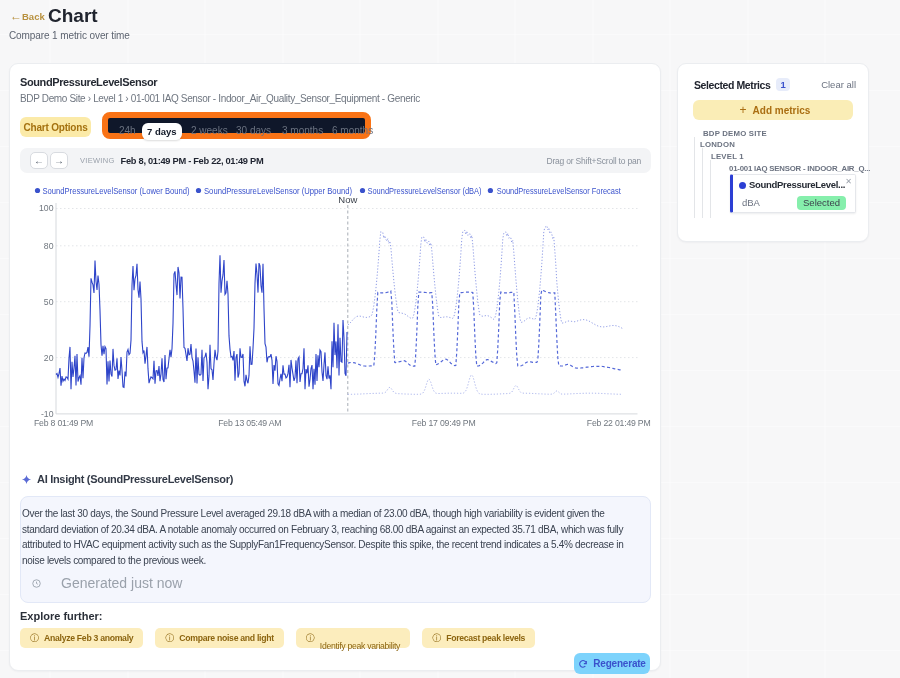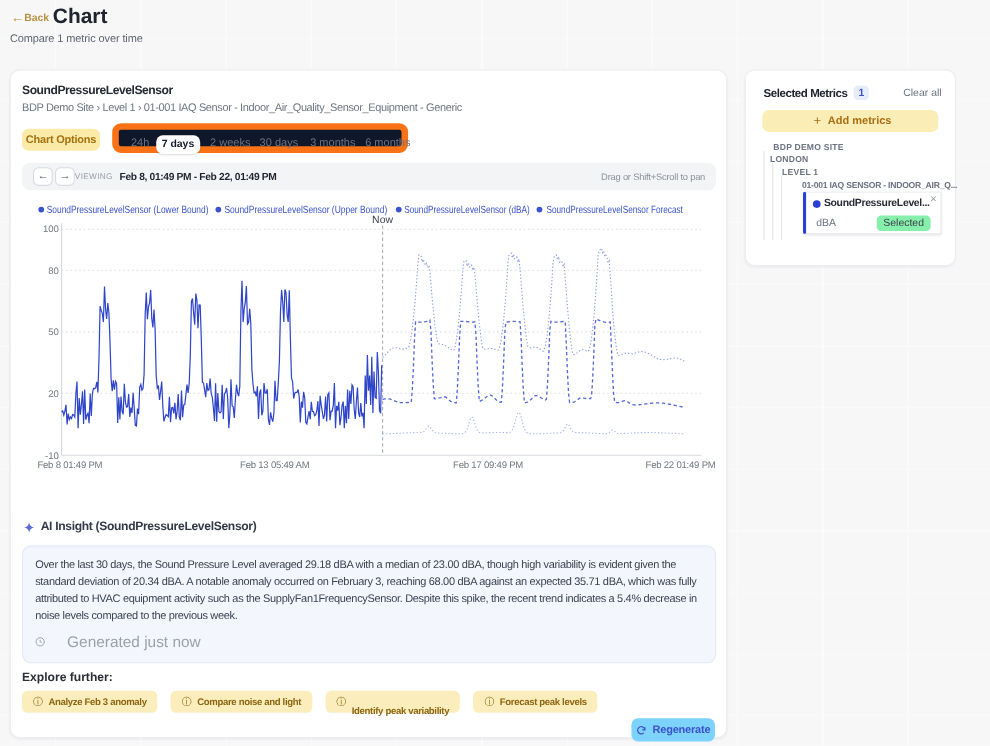--- a/index.html
+++ b/index.html
@@ -35,21 +35,21 @@
   <span class="abs" style="left:34px; top:4.5px; background:#fff; border-radius:6px; box-shadow:0 1px 2px rgba(0,0,0,.14); padding:3px 5px; color:#111827; font-weight:bold; font-size:9.5px;">7 days</span>
   <span class="abs" style="left:83px; top:7px; font-size:10px;">2 weeks</span>
   <span class="abs" style="left:128px; top:7px; font-size:10px;">30 days</span>
   <span class="abs" style="left:174px; top:7px; font-size:10px;">3 months</span>
   <span class="abs" style="left:224px; top:7px; font-size:10px;">6 months</span>
 </div>
 
 <div class="abs" style="left:20px; top:148px; width:631px; height:25px; background:#f3f4f6; border-radius:7px; display:flex; align-items:center; padding:0 10px;">
   <span style="width:18px; height:17px; background:#fff; border:1px solid #d8dbe0; border-radius:5px; display:flex; align-items:center; justify-content:center; font-size:10px; color:#4b5563;">←</span>
   <span style="width:18px; height:17px; background:#fff; border:1px solid #d8dbe0; border-radius:5px; display:flex; align-items:center; justify-content:center; font-size:10px; color:#4b5563; margin-left:2px;">→</span>
-  <span style="font-size:7.5px; color:#9aa1ab; margin-left:0; letter-spacing:.3px;">VIEWING</span>
+  <span style="font-size:7.5px; color:#9aa1ab; margin-left:12px; letter-spacing:.3px;">VIEWING</span>
   <span style="font-size:9.3px; font-weight:bold; letter-spacing:-.3px; color:#1f2430; margin-left:6px;">Feb 8, 01:49 PM - Feb 22, 01:49 PM</span>
   <span style="font-size:8.5px; letter-spacing:-.2px; color:#8a919c; margin-left:auto;">Drag or Shift+Scroll to pan</span>
 </div>
 
 <svg class="abs" style="left:20px; top:183px; overflow:visible;" width="632" height="247" viewBox="0 0 632 247">
 
   <g font-size="9.5" fill="#3a52cc">
     <circle cx="17.5" cy="7.5" r="2.6"></circle>
       <text x="22.5" y="11" textLength="147" lengthAdjust="spacingAndGlyphs">SoundPressureLevelSensor (Lower Bound)</text>
     <circle cx="178.5" cy="7.5" r="2.6"></circle>
@@ -93,21 +93,21 @@
   <path d="M327.8 180.2 L328.8 179.9 L329.8 179.6 L330.8 179.5 L331.8 179.5 L332.8 179.5 L333.8 179.7 L334.8 179.9 L335.8 180.2 L336.8 180.6 L337.8 181.0 L338.8 181.4 L339.8 181.8 L340.8 182.1 L341.8 182.4 L342.8 182.7 L343.8 182.9 L344.8 183.0 L345.8 183.1 L346.8 183.1 L347.8 183.1 L348.8 183.0 L349.8 183.0 L350.8 182.9 L351.8 182.8 L352.8 182.8 L353.8 182.8 L354.8 171.8 L355.8 151.5 L356.8 126.4 L357.8 109.4 L358.8 109.6 L359.8 109.7 L360.8 109.8 L361.8 109.9 L362.8 109.9 L363.8 109.9 L364.8 109.8 L365.8 109.6 L366.8 109.4 L367.8 109.1 L368.8 108.7 L369.8 108.3 L370.8 107.9 L371.8 118.9 L372.8 144.6 L373.8 165.7 L374.8 179.4 L375.8 179.6 L376.8 179.4 L377.8 179.2 L378.8 178.9 L379.8 178.7 L380.8 178.4 L381.8 178.0 L382.8 177.8 L383.8 177.7 L384.8 177.9 L385.8 178.5 L386.8 179.3 L387.8 180.2 L388.8 181.1 L389.8 181.9 L390.8 182.5 L391.8 182.9 L392.8 183.1 L393.8 183.2 L394.8 183.2 L395.8 170.4 L396.8 149.4 L397.8 123.6 L398.8 109.2 L399.8 109.2 L400.8 109.2 L401.8 109.2 L402.8 109.2 L403.8 109.3 L404.8 109.4 L405.8 109.5 L406.8 109.7 L407.8 109.7 L408.8 109.8 L409.8 109.8 L410.8 109.7 L411.8 109.6 L412.8 123.7 L413.8 149.1 L414.8 169.6 L415.8 182.0 L416.8 181.5 L417.8 181.0 L418.8 180.4 L419.8 179.8 L420.8 179.0 L421.8 178.2 L422.8 177.4 L423.8 176.7 L424.8 176.3 L425.8 176.2 L426.8 176.5 L427.8 177.3 L428.8 178.2 L429.8 179.2 L430.8 180.2 L431.8 181.0 L432.8 181.7 L433.8 182.2 L434.8 182.7 L435.8 182.5 L436.8 168.6 L437.8 147.3 L438.8 121.3 L439.8 109.8 L440.8 109.7 L441.8 109.6 L442.8 109.5 L443.8 109.4 L444.8 109.3 L445.8 109.2 L446.8 109.2 L447.8 109.2 L448.8 109.2 L449.8 109.2 L450.8 109.3 L451.8 109.4 L452.8 109.5 L453.8 126.6 L454.8 152.0 L455.8 172.3 L456.8 183.2 L457.8 183.0 L458.8 182.8 L459.8 182.4 L460.8 181.8 L461.8 181.0 L462.8 180.1 L463.8 179.0 L464.8 178.0 L465.8 177.2 L466.8 176.7 L467.8 176.6 L468.8 176.9 L469.8 177.4 L470.8 178.0 L471.8 178.6 L472.8 179.1 L473.8 179.7 L474.8 180.1 L475.8 180.6 L476.8 179.7 L477.8 165.1 L478.8 143.5 L479.8 117.4 L480.8 109.1 L481.8 109.4 L482.8 109.6 L483.8 109.8 L484.8 109.9 L485.8 109.9 L486.8 109.9 L487.8 109.8 L488.8 109.7 L489.8 109.6 L490.8 109.4 L491.8 109.3 L492.8 109.2 L493.8 109.2 L494.8 128.9 L495.8 153.8 L496.8 173.5 L497.8 182.9 L498.8 182.9 L499.8 182.9 L500.8 182.8 L501.8 182.5 L502.8 182.0 L503.8 181.4 L504.8 180.6 L505.8 179.8 L506.8 179.2 L507.8 178.7 L508.8 178.6 L509.8 178.7 L510.8 178.9 L511.8 179.1 L512.8 179.3 L513.8 179.4 L514.8 179.4 L515.8 179.4 L516.8 179.4 L517.8 177.1 L518.8 161.2 L519.8 139.0 L520.8 112.4 L521.8 106.9 L522.8 107.4 L523.8 107.8 L524.8 108.2 L525.8 108.7 L526.8 109.1 L527.8 109.4 L528.8 109.7 L529.8 109.9 L530.8 110.0 L531.8 110.0 L532.8 110.0 L533.8 109.9 L534.8 109.8 L535.8 132.1 L536.8 155.5 L537.8 174.8 L538.8 182.7 L539.8 182.8 L540.8 183.0 L541.8 183.0 L542.8 182.9 L543.8 182.7 L544.8 182.3 L545.8 181.9 L546.8 181.5 L547.8 181.3 L548.8 181.4 L549.8 181.8 L550.8 182.4 L551.8 183.1 L552.8 183.8 L553.8 184.4 L554.8 184.8 L555.8 185.0 L556.8 185.1 L557.8 185.2 L558.8 185.1 L559.8 185.1 L560.8 185.0 L561.8 184.9 L562.8 184.8 L563.8 184.7 L564.8 184.5 L565.8 184.4 L566.8 184.2 L567.8 184.1 L568.8 184.0 L569.8 183.8 L570.8 183.7 L571.8 183.6 L572.8 183.5 L573.8 183.4 L574.8 183.4 L575.8 183.3 L576.8 183.3 L577.8 183.3 L578.8 183.3 L579.8 183.3 L580.8 183.4 L581.8 183.4 L582.8 183.5 L583.8 183.7 L584.8 183.8 L585.8 184.0 L586.8 184.1 L587.8 184.3 L588.8 184.5 L589.8 184.7 L590.8 185.0 L591.8 185.2 L592.8 185.4 L593.8 185.6 L594.8 185.8 L595.8 186.1 L596.8 186.3 L597.8 186.4 L598.8 186.6 L599.8 186.8 L600.8 186.9 L601.8 187.1 L602.8 187.2" fill="none" stroke="#5468d8" stroke-width="1.2" stroke-dasharray="3,2.4"></path>
   <path d="M36.0 191.5 L37.0 190.6 L38.0 194.4 L39.0 190.7 L40.0 185.0 L41.0 202.8 L42.0 193.0 L43.0 198.3 L44.0 196.1 L45.0 197.5 L46.0 193.9 L47.0 194.3 L48.0 196.2 L49.0 175.0 L50.0 163.9 L51.0 206.3 L52.0 178.8 L53.0 193.9 L54.0 185.0 L55.0 172.7 L56.0 202.4 L57.0 171.1 L58.0 198.6 L59.0 194.5 L60.0 192.7 L61.0 201.7 L62.0 174.8 L63.0 195.1 L64.0 174.7 L65.0 170.0 L66.0 170.4 L67.0 169.4 L68.0 164.1 L69.0 173.8 L70.0 143.0 L71.0 95.3 L72.0 99.2 L73.0 101.9 L74.0 109.9 L75.0 77.5 L76.0 98.3 L77.0 107.0 L78.0 92.5 L79.0 101.2 L80.0 127.5 L81.0 161.6 L82.0 172.6 L83.0 162.8 L84.0 171.3 L85.0 163.6 L86.0 165.7 L87.0 201.6 L88.0 178.2 L89.0 198.4 L90.0 177.5 L91.0 190.9 L92.0 193.6 L93.0 165.9 L94.0 182.4 L95.0 187.2 L96.0 186.7 L97.0 175.2 L98.0 196.0 L99.0 187.6 L100.0 192.5 L101.0 174.1 L102.0 187.6 L103.0 203.8 L104.0 204.3 L105.0 188.5 L106.0 193.5 L107.0 169.1 L108.0 166.5 L109.0 171.7 L110.0 170.3 L111.0 157.1 L112.0 102.3 L113.0 83.0 L114.0 107.2 L115.0 95.9 L116.0 92.3 L117.0 80.7 L118.0 106.8 L119.0 114.6 L120.0 98.5 L121.0 116.0 L122.0 158.4 L123.0 169.7 L124.0 167.5 L125.0 180.6 L126.0 172.9 L127.0 163.9 L128.0 185.9 L129.0 200.1 L130.0 196.5 L131.0 193.9 L132.0 194.7 L133.0 195.9 L134.0 177.8 L135.0 200.8 L136.0 187.8 L137.0 187.4 L138.0 192.9 L139.0 183.1 L140.0 198.2 L141.0 191.3 L142.0 175.2 L143.0 196.3 L144.0 199.1 L145.0 172.1 L146.0 196.2 L147.0 185.2 L148.0 184.8 L149.0 175.8 L150.0 166.7 L151.0 174.1 L152.0 165.5 L153.0 140.4 L154.0 91.1 L155.0 88.4 L156.0 101.3 L157.0 112.1 L158.0 83.9 L159.0 89.7 L160.0 115.4 L161.0 94.2 L162.0 94.3 L163.0 125.6 L164.0 164.5 L165.0 165.2 L166.0 171.5 L167.0 178.0 L168.0 165.2 L169.0 171.9 L170.0 171.2 L171.0 161.1 L172.0 174.7 L173.0 178.0 L174.0 187.9 L175.0 199.7 L176.0 165.5 L177.0 200.4 L178.0 174.2 L179.0 191.2 L180.0 192.3 L181.0 191.3 L182.0 166.8 L183.0 198.0 L184.0 174.7 L185.0 173.8 L186.0 169.7 L187.0 179.2 L188.0 206.3 L189.0 192.9 L190.0 161.8 L191.0 185.7 L192.0 186.8 L193.0 197.0 L194.0 180.2 L195.0 166.7 L196.0 174.3 L197.0 177.1 L198.0 168.2 L199.0 100.4 L200.0 72.3 L201.0 109.8 L202.0 97.8 L203.0 91.7 L204.0 77.1 L205.0 111.5 L206.0 109.9 L207.0 97.7 L208.0 111.2 L209.0 152.9 L210.0 166.1 L211.0 174.1 L212.0 173.4 L213.0 177.4 L214.0 168.1 L215.0 197.8 L216.0 174.7 L217.0 171.1 L218.0 194.5 L219.0 190.5 L220.0 165.2 L221.0 174.2 L222.0 174.3 L223.0 170.9 L224.0 198.2 L225.0 203.3 L226.0 191.9 L227.0 197.3 L228.0 200.3 L229.0 192.4 L230.0 163.2 L231.0 181.4 L232.0 181.2 L233.0 165.2 L234.0 145.3 L235.0 100.1 L236.0 80.6 L237.0 91.5 L238.0 109.6 L239.0 80.1 L240.0 82.9 L241.0 102.8 L242.0 109.7 L243.0 80.8 L244.0 125.7 L245.0 160.6 L246.0 164.2 L247.0 179.3 L248.0 174.4 L249.0 173.6 L250.0 173.9 L251.0 171.1 L252.0 177.3 L253.0 201.0 L254.0 182.1 L255.0 187.6 L256.0 173.2 L257.0 178.4 L258.0 200.9 L259.0 202.4 L260.0 195.9 L261.0 190.8 L262.0 198.2 L263.0 182.2 L264.0 191.1 L265.0 191.1 L266.0 194.9 L267.0 193.9 L268.0 190.4 L269.0 181.7 L270.0 204.2 L271.0 176.9 L272.0 185.1 L273.0 191.3 L274.0 197.8 L275.0 194.3 L276.0 177.4 L277.0 200.2 L278.0 175.9 L279.0 174.1 L280.0 199.0 L281.0 190.8 L282.0 190.8 L283.0 185.5 L284.0 165.3 L285.0 206.3 L286.0 186.0 L287.0 190.3 L288.0 182.3 L289.0 203.6 L290.0 196.5 L291.0 185.6 L292.0 182.1 L293.0 206.3 L294.0 185.8 L295.0 201.8 L296.0 171.0 L297.0 197.9 L298.0 172.3 L299.0 184.3 L300.0 167.0 L301.0 168.6 L302.0 189.0 L303.0 197.9 L304.0 181.6 L305.0 169.4 L306.0 192.3 L307.0 196.1 L308.0 183.3 L309.0 195.5 L310.0 192.3 L311.0 206.3 L312.0 158.3 L313.0 184.3 L314.0 139.8 L315.0 172.1 L316.0 158.4 L317.0 185.2 L318.0 141.3 L319.0 192.5 L320.0 154.7 L321.0 178.4 L322.0 179.1 L323.0 137.1 L324.0 155.0 L325.0 190.3 L326.0 192.8 L327.0 149.0" fill="none" stroke="#2e44c9" stroke-width="1.1"></path>
 </svg>
 
 <div class="abs" style="left:21px; top:473px; display:flex; align-items:center;">
   <svg width="11" height="11" viewBox="0 0 24 24" fill="#5b6bd5">
       <path d="M12 2 C13.2 8 16 10.8 22 12 C16 13.2 13.2 16 12 22 C10.8 16 8 13.2 2 12 C8 10.8 10.8 8 12 2 Z"></path>
     </svg>
   <span style="font-size:11px; font-weight:bold; letter-spacing:-.3px; color:#333a47; margin-left:5px;">AI Insight (SoundPressureLevelSensor)</span>
 </div>
-<div class="abs" style="left:20px; top:496px; width:631px; height:107px; background:#f4f6fd; border:1px solid #e2e8f7; border-radius:8px; padding:9px 11px; overflow:hidden;">
+<div class="abs" style="left:20px; top:496px; width:631px; height:107px; background:#f4f6fd; border:1px solid #e2e8f7; border-radius:8px; padding:9px 1px; overflow:hidden;">
   <div style="font-size:10px; letter-spacing:-.3px; line-height:15.6px; color:#3b4351; white-space:nowrap;">Over the last 30 days, the Sound Pressure Level averaged 29.18 dBA with a median of 23.00 dBA, though high variability is evident given the<br>standard deviation of 20.34 dBA. A notable anomaly occurred on February 3, reaching 68.00 dBA against an expected 35.71 dBA, which was fully<br>attributed to HVAC equipment activity such as the SupplyFan1FrequencySensor. Despite this spike, the recent trend indicates a 5.4% decrease in<br>noise levels compared to the previous week.</div>
   <div style="position:absolute; left:11px; top:78px; display:flex; align-items:center; color:#9aa1ab;">
     <svg width="9" height="9" viewBox="0 0 24 24" fill="none" stroke="#9aa1ab" stroke-width="2.4">
         <circle cx="12" cy="12" r="10"></circle>
         <path d="M12 7v5l3.5 2"></path>
       </svg>
     <span style="font-size:14px; margin-left:20px;">Generated just now</span>
   </div>
 </div>
 
@@ -116,21 +116,21 @@
   <div style="background:#fcedbd; border-radius:5px; height:20px; display:flex; align-items:center; padding:0 10px;">
       <span style="font-size:9px; color:#8c6510;">ⓘ</span>
       <span style="font-size:8.7px; font-weight:bold; letter-spacing:-.3px; color:#8c6510; margin-left:5px;">Analyze Feb 3 anomaly</span>
     </div>
   <div style="background:#fcedbd; border-radius:5px; height:20px; display:flex; align-items:center; padding:0 10px;">
       <span style="font-size:9px; color:#8c6510;">ⓘ</span>
       <span style="font-size:8.7px; font-weight:bold; letter-spacing:-.3px; color:#8c6510; margin-left:5px;">Compare noise and light</span>
     </div>
   <div style="background:#fcedbd; border-radius:5px; height:20px; display:flex; align-items:center; padding:0 10px;">
       <span style="font-size:9px; color:#8c6510;">ⓘ</span>
-      <span style="font-size:8.7px; font-weight:bold; letter-spacing:-.3px; color:#8c6510; margin-left:5px;margin-top:16px;">Identify peak variability</span>
+      <span style="font-size:8.7px; font-weight:normal; letter-spacing:-.3px; color:#8c6510; margin-left:5px;margin-top:16px;">Identify peak variability</span>
     </div>
   <div style="background:#fcedbd; border-radius:5px; height:20px; display:flex; align-items:center; padding:0 10px;">
       <span style="font-size:9px; color:#8c6510;">ⓘ</span>
       <span style="font-size:8.7px; font-weight:bold; letter-spacing:-.3px; color:#8c6510; margin-left:5px;">Forecast peak levels</span>
     </div>
 </div>
 
 <div class="abs" style="left:574px; top:653px; width:76px; height:21px; background:#7dd3fc; border-radius:6px; display:flex; align-items:center; justify-content:center;">
   <svg width="10" height="10" viewBox="0 0 24 24" fill="none" stroke="#3a52cc" stroke-width="2.6">
       <path d="M20 11a8 8 0 1 0-2.3 6.3M20 5v6h-6"></path>

